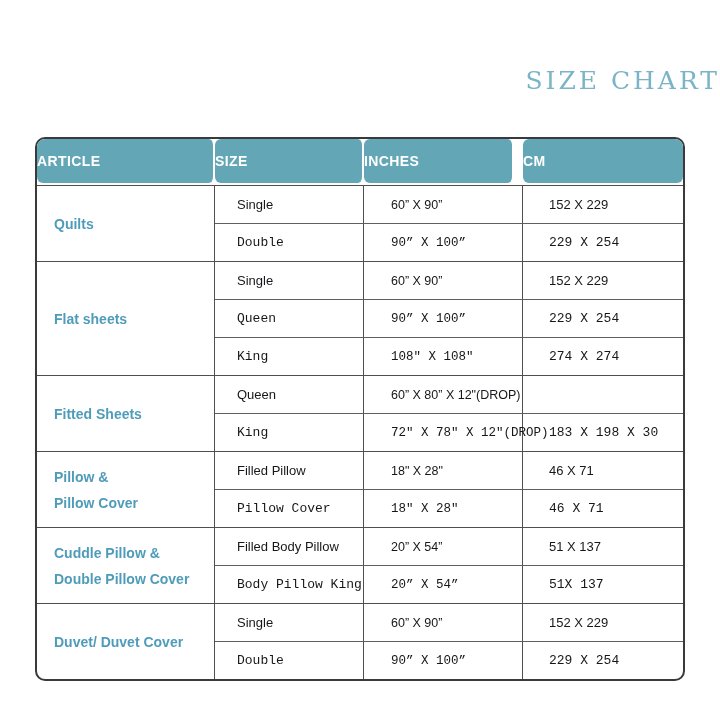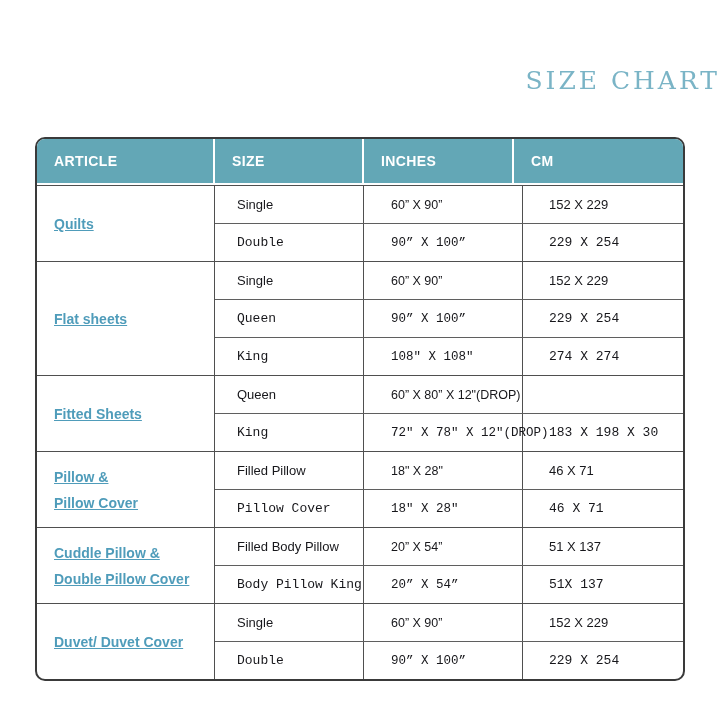--- a/index.html
+++ b/index.html
@@ -42,44 +42,43 @@
     display: grid;
     grid-template-columns: 178px 149px 150px 1fr;
     height: 44px;
     border-bottom: 2px solid #ffffff;
   }
   .hcell {
     background: var(--teal, #63a7b6);
     color: var(--header-text, #ffffff);
     display: flex;
     align-items: center;
-    padding-left: 17px;
     font-size: 14px;
     font-weight: bold;
     letter-spacing: 0.4px;
     box-sizing: border-box;
     border-right: 2px solid #ffffff;
-  }
-  .hcell:last-child { border-right: none; }
+    border-radius: 6px;
+  }
+  .hcell:last-child { border-right: none; margin-left: 9px; }
   .group {
     display: flex;
     border-top: 1.5px solid var(--border-inner, #4f4f4f);
   }
   .acell {
     width: 178px;
     box-sizing: border-box;
     border-right: 1.5px solid var(--border-inner, #4f4f4f);
     display: flex;
     flex-direction: column;
     justify-content: center;
     padding-left: 17px;
     color: var(--article, #4f9cba);
     font-weight: bold;
     font-size: 14px;
-    text-decoration: underline;
   }
   .aline { line-height: 26px; }
   .rows {
     flex: 1;
     display: flex;
     flex-direction: column;
   }
   .subrow {
     display: grid;
     grid-template-columns: 149px 150px 1fr;

